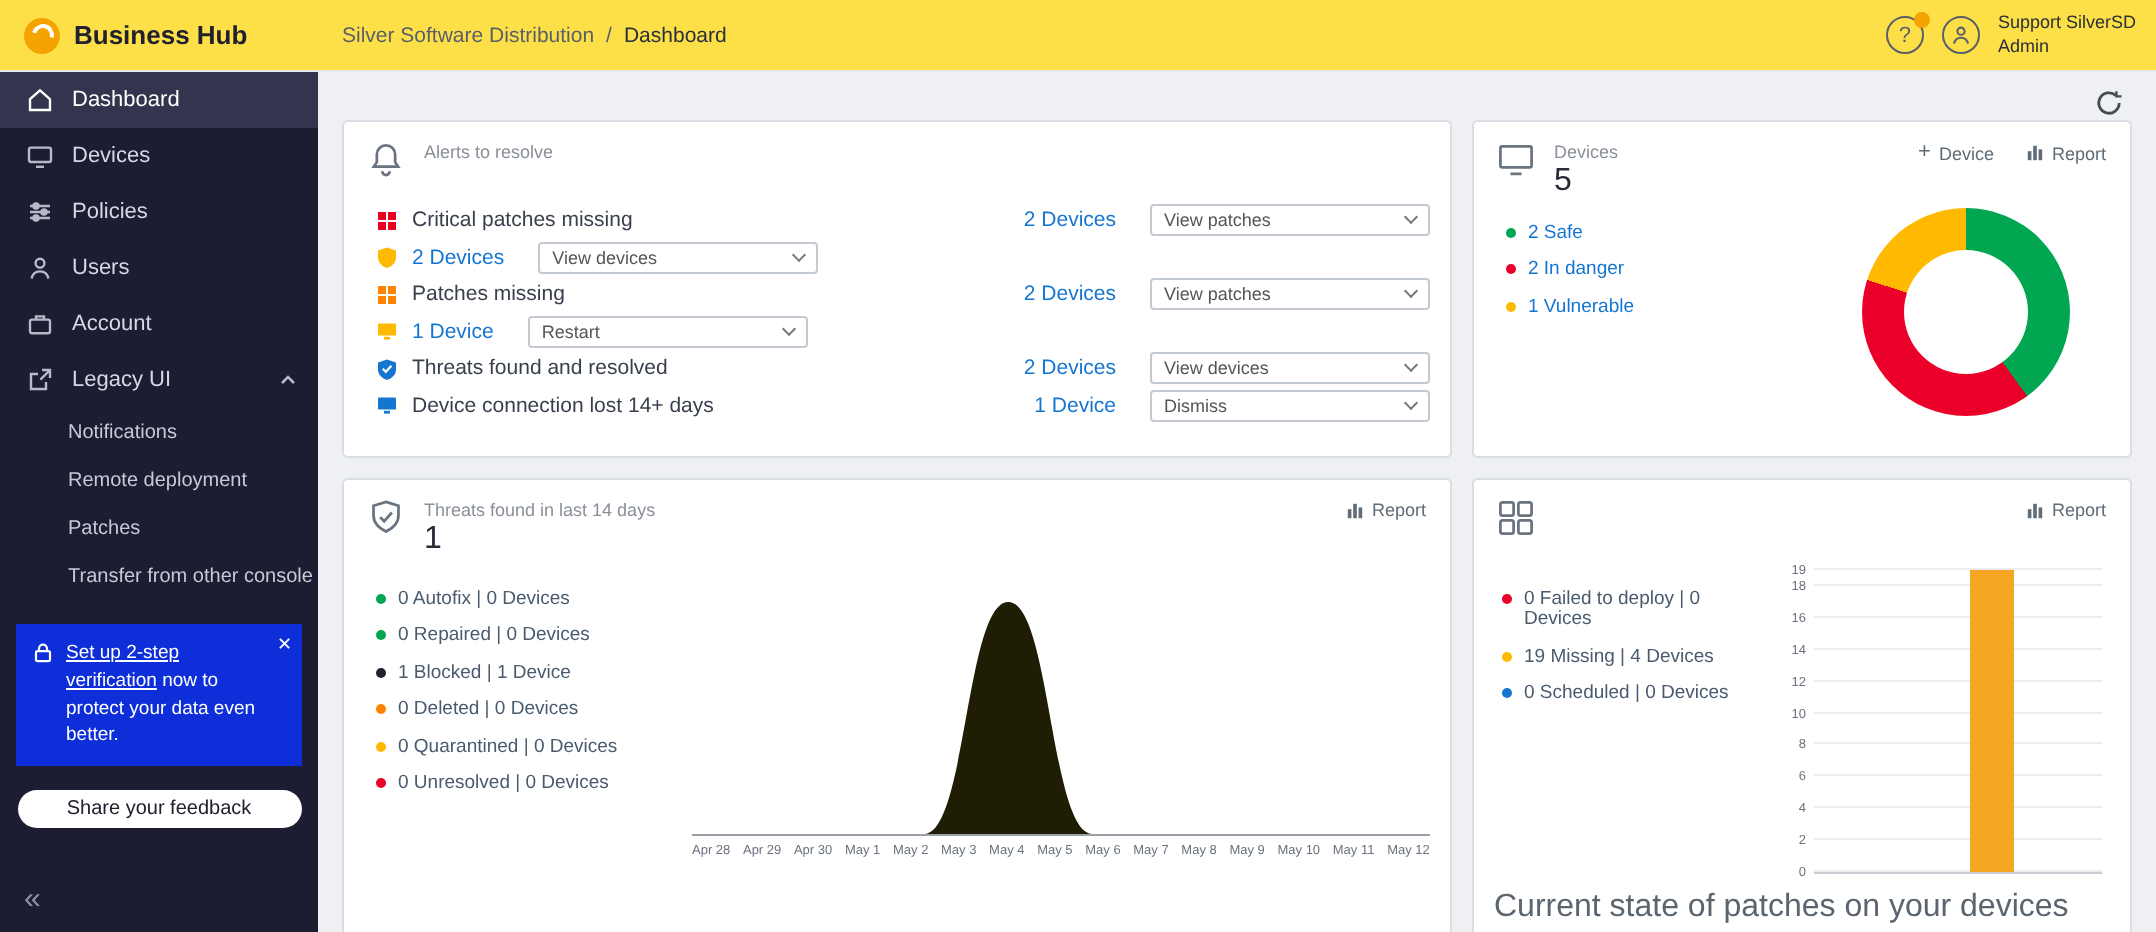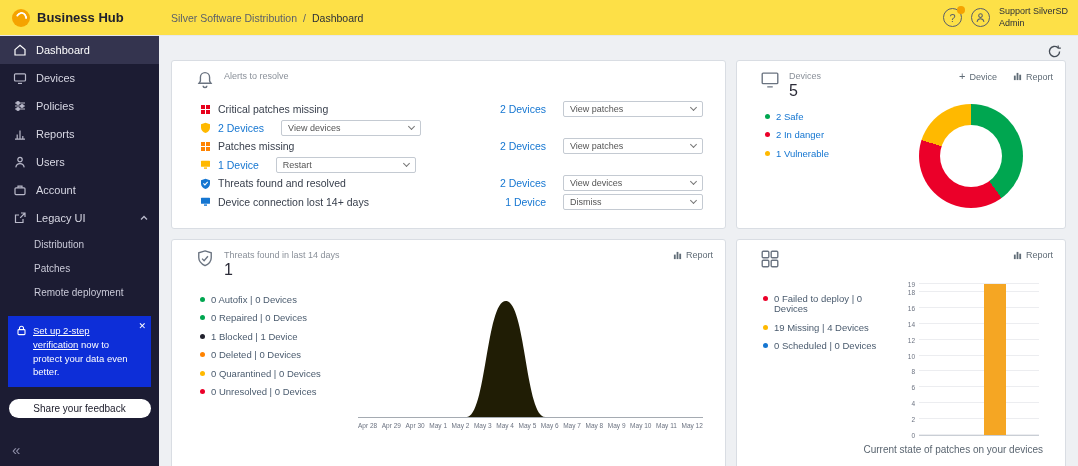--- a/index.html
+++ b/index.html
@@ -30,21 +30,21 @@
 .banner{margin:12px 8px 0;background:#0d2ed8;color:#fff;font-size:9.5px;line-height:1.45;padding:8px 14px 8px 8px;position:relative;display:flex;gap:6px}
 .banner a{color:#fff;text-decoration:underline;cursor:pointer}
 .banner .close{position:absolute;top:4px;right:5px;font-size:9px;color:#fff;cursor:pointer}
 .banner .lock{flex-shrink:0;width:11px;height:11px;color:#fff;margin-top:1px}
 .feedback-btn{margin:12px auto 0;width:142px;height:19px;background:#fff;border:none;border-radius:10px;color:#20202e;font-size:10px;display:flex;align-items:center;justify-content:center;cursor:pointer;font-family:inherit}
 .collapse{margin-top:auto;padding:4px 12px 8px;color:#8f8fa8;font-size:15px;cursor:pointer;width:30px}
 .main{flex:1;position:relative;padding:0 12px;overflow:hidden}
 .refresh{position:absolute;top:8px;right:16px;width:15px;height:15px;color:#454c56;cursor:pointer}
 .grid{margin-top:24px;display:grid;grid-template-columns:1fr 330px;grid-template-rows:169px 262px;gap:10px}
 
-.card{background:#fff;border:1px solid #d9dde3;border-radius:3px;padding:8px 22px;position:relative;overflow:hidden}
+.card{background:#fff;border:1px solid #d9dde3;border-radius:3px;padding:8px 10px;position:relative;overflow:hidden}
 .card-head{display:flex;gap:8px}
 .chicon{color:#6a7380;flex-shrink:0}
 .chlabel{font-size:9px;color:#8a9099;padding-top:2px}
 .chcount{font-size:16px;color:#2b2b38;margin-top:1px}
 .card-actions{position:absolute;top:10px;right:12px;display:flex;gap:16px}
 .action-btn{display:flex;align-items:center;gap:4px;font-size:9px;color:#5f6b76;cursor:pointer}
 .action-btn .plus{font-size:11px;line-height:1;color:#5f6b76}
 
 .alert-rows{margin:5px 0 0 6px}
 .alert-row{display:flex;align-items:center;height:18.5px;gap:7px}
@@ -71,21 +71,21 @@
 svg.area{width:100%;height:100%;display:block}
 .x-labels{display:flex;justify-content:space-between;font-size:6.5px;color:#6b7280;margin-top:3px}
 .x-labels span{white-space:nowrap}
 
 .patches-body{display:flex;margin-top:2px}
 .plegend{width:134px;margin-top:18px;margin-left:4px}
 .bar-chart{flex:1;position:relative;height:152px;margin-left:22px;margin-right:4px;margin-top:8px;border-bottom:1px solid #c9ced5}
 .grid-line{position:absolute;left:0;right:0;height:1px;background:#ecedf0}
 .ytick{position:absolute;left:-21px;width:17px;text-align:right;font-size:6.5px;color:#6b7280;transform:translateY(4px)}
 .vbar{position:absolute;bottom:0;left:54%;width:22px}
-.caption{text-align:right;font-size:10px;color:#5a6570;margin-top:8px}
+.caption{text-align:left;font-size:16px;color:#5a6570;margin-top:8px}
 </style>
 </head>
 <body>
 
 <div class="topbar">
   <div class="brand">
     <div class="logo"></div>
     <span class="brand-name">Business Hub</span>
   </div>
   <div class="breadcrumb">
@@ -138,28 +138,20 @@
             <circle cx="5" cy="4" r="1.3" fill="currentColor"></circle>
             <circle cx="9" cy="7" r="1.3" fill="currentColor"></circle>
             <circle cx="5" cy="10" r="1.3" fill="currentColor"></circle>
           </svg>
         </span>
       <span>Policies</span>
     </div>
     <div class="side-item">
       <span class="sicon">
           <svg viewBox="0 0 14 14" width="14" height="14" fill="none" stroke="currentColor" stroke-width="1.2">
-            <path d="M2 12.2h10M4.2 12V7.4M7 12V3.6M9.8 12V9"></path>
-          </svg>
-        </span>
-      <span>Reports</span>
-    </div>
-    <div class="side-item">
-      <span class="sicon">
-          <svg viewBox="0 0 14 14" width="14" height="14" fill="none" stroke="currentColor" stroke-width="1.2">
             <circle cx="7" cy="4.6" r="2.2"></circle>
             <path d="M2.8 12.3c.5-2.5 2.1-3.6 4.2-3.6s3.7 1.1 4.2 3.6"></path>
           </svg>
         </span>
       <span>Users</span>
     </div>
     <div class="side-item">
       <span class="sicon">
           <svg viewBox="0 0 14 14" width="14" height="14" fill="none" stroke="currentColor" stroke-width="1.2">
             <rect x="2" y="4.8" width="10" height="6.8" rx="1"></rect>
@@ -175,23 +167,24 @@
             <path d="M8 2h4v4M12 2L7.2 6.8"></path>
           </svg>
         </span>
       <span>Legacy UI</span>
       <span class="chev-up">
           <svg viewBox="0 0 10 10" width="10" height="10" fill="none" stroke="currentColor" stroke-width="1.3">
             <path d="M2 6.5L5 3.5l3 3"></path>
           </svg>
         </span>
     </div>
-    <div class="sub-item">Distribution</div>
+    <div class="sub-item">Notifications</div>
+    <div class="sub-item">Remote deployment</div>
     <div class="sub-item">Patches</div>
-    <div class="sub-item">Remote deployment</div>
+    <div class="sub-item">Transfer from other console</div>
 
     <div class="banner">
       <span class="lock"><svg viewBox="0 0 11 11" width="11" height="11" fill="none" stroke="currentColor" stroke-width="1.1">
             <rect x="2" y="4.6" width="7" height="5" rx="0.8"></rect>
             <path d="M3.5 4.6V3.3a2 2 0 0 1 4 0v1.3"></path>
           </svg></span>
       <span>
         <a>Set up 2-step verification</a>
         <span>now to protect your data even better.</span>
       </span>

